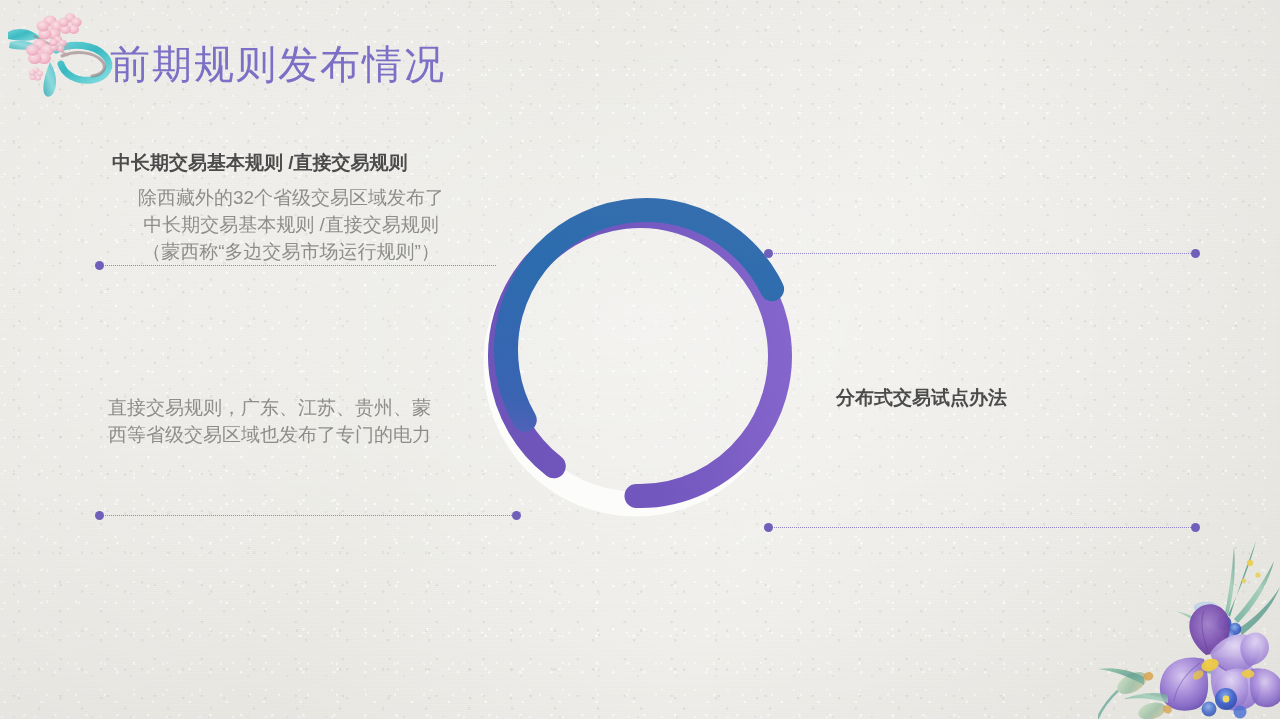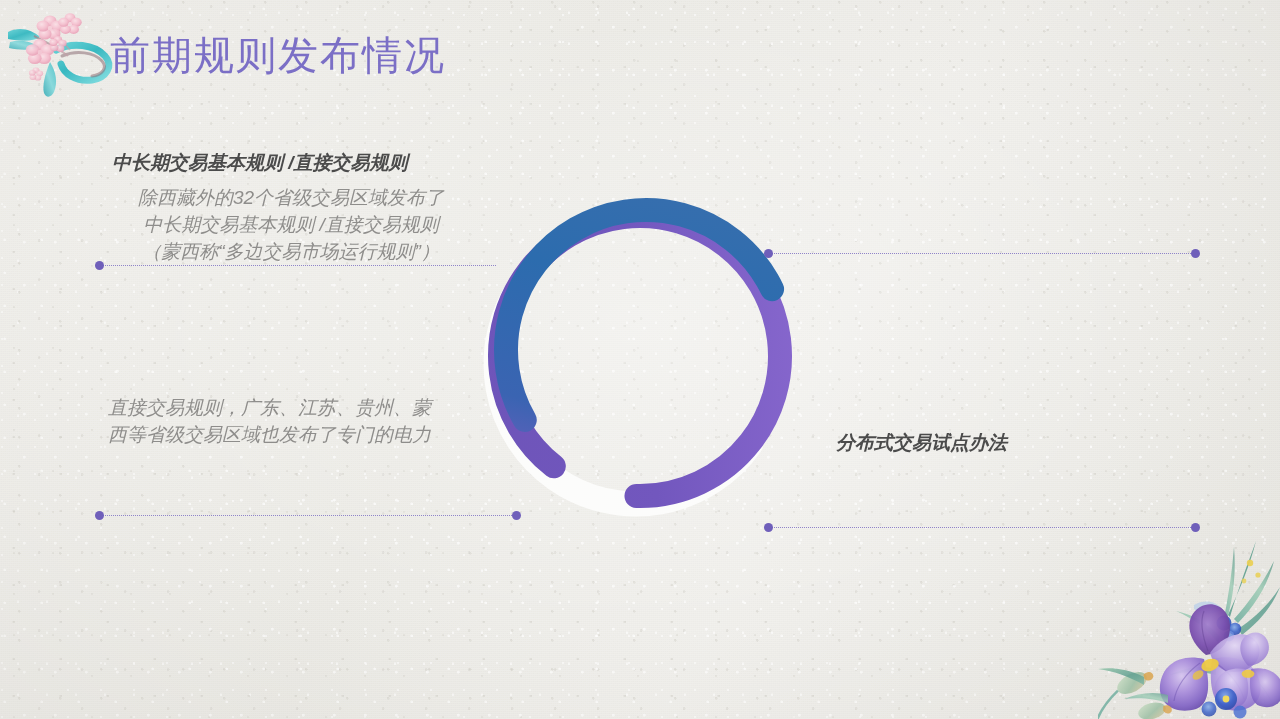--- a/index.html
+++ b/index.html
@@ -54,21 +54,21 @@
   }
   .paper-vignette {
     position: absolute;
     inset: 0;
     background: radial-gradient(ellipse at 50% 45%, rgba(255,255,255,.35) 0%, rgba(255,255,255,0) 55%, rgba(196,193,185,.18) 100%);
   }
 
   
   #title-bar {
     position: absolute;
-    left: 0; top: 3px;
+    left: 0; top: 12px;
     width: 100%;
     height: 108px;
   }
   #page-title {
     position: absolute;
     left: 110px;
     top: 26px;
     font-size: 40px;
     line-height: 52px;
     letter-spacing: 2px;
@@ -131,21 +131,20 @@
 
   #connector-tl { left: 96px;  top: 261px; width: 400px; }
   #connector-tr { left: 765px; top: 249px; width: 434px; }
   #connector-bl { left: 96px;  top: 511px; width: 424px; }
   #connector-br { left: 765px; top: 523px; width: 434px; }
 
   
   .info-block {
     position: absolute;
     color: #8a8a88;
-    font-style: italic;
   }
   .info-block .blk-heading {
     font-weight: bold;
     font-size: 19px;
     line-height: 26px;
     color: #4b4b4b;
     margin-bottom: 5px;
     white-space: nowrap;
   }
   .info-block .blk-body {
@@ -161,21 +160,21 @@
 
   #block-tr { left: 836px; top: 157px; width: 380px; }
   #block-tr .blk-heading { text-align: left; }
   #block-tr .blk-body    { text-align: left; }
 
   #block-bl { left: 86px;  top: 394px; width: 410px; }
   #block-bl .blk-heading { text-align: left; padding-left: 26px; }
   #block-bl .blk-body    { text-align: left; padding-left: 22px; }
 
   #block-br { left: 836px; top: 385px; width: 380px; }
-  #block-br .blk-heading { text-align: left; margin-top: 45px; }
+  #block-br .blk-heading { text-align: left; }
   #block-br .blk-body    { text-align: left; }
 </style>
 </head>
 <body>
 
 <div id="slide">
 
   <div class="paper-texture"></div>
   <div class="paper-grain"></div>
   <div class="paper-vignette"></div>

